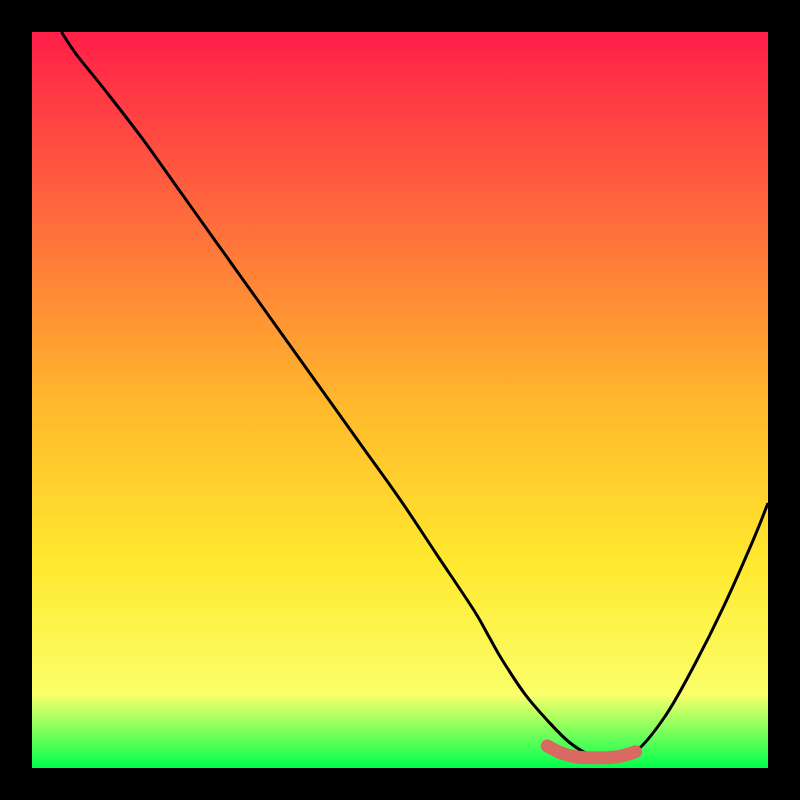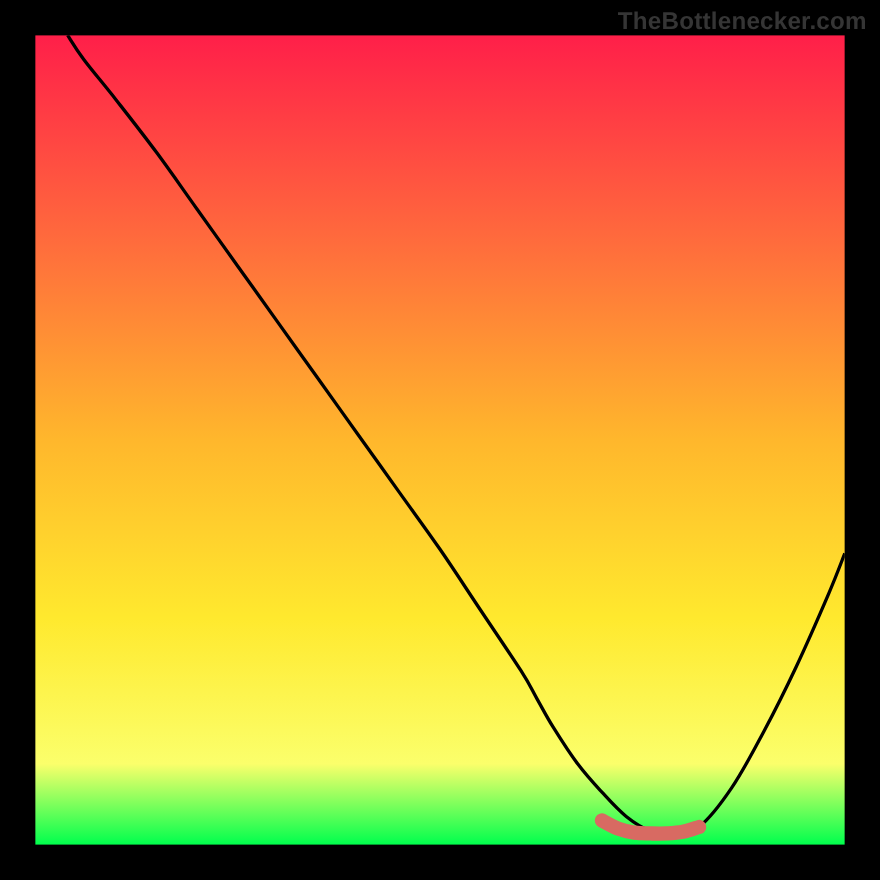--- a/index.html
+++ b/index.html
@@ -27,21 +27,20 @@
     top: 32px;
     width: 736px;
     height: 736px;
   }
   .plot svg { width: 736px; height: 736px; display: block; }
 </style>
 </head>
 <body>
 
 <div class="container">
-  <div class="watermark">TheBottlenecker.com</div>
   <div class="plot">
     <svg viewBox="0 0 736 736">
       <defs>
         <linearGradient id="bg-grad" x1="0" y1="0" x2="0" y2="1">
           <stop id="g0" offset="0%" stop-color="#ff1f49"></stop>
           <stop id="g1" offset="26%" stop-color="#ff6d3c"></stop>
           <stop id="g2" offset="50%" stop-color="#ffb72c"></stop>
           <stop id="g3" offset="72%" stop-color="#ffe92e"></stop>
           <stop id="g4" offset="90%" stop-color="#fbff6b"></stop>
           <stop id="g5" offset="100%" stop-color="#00ff4d"></stop>

